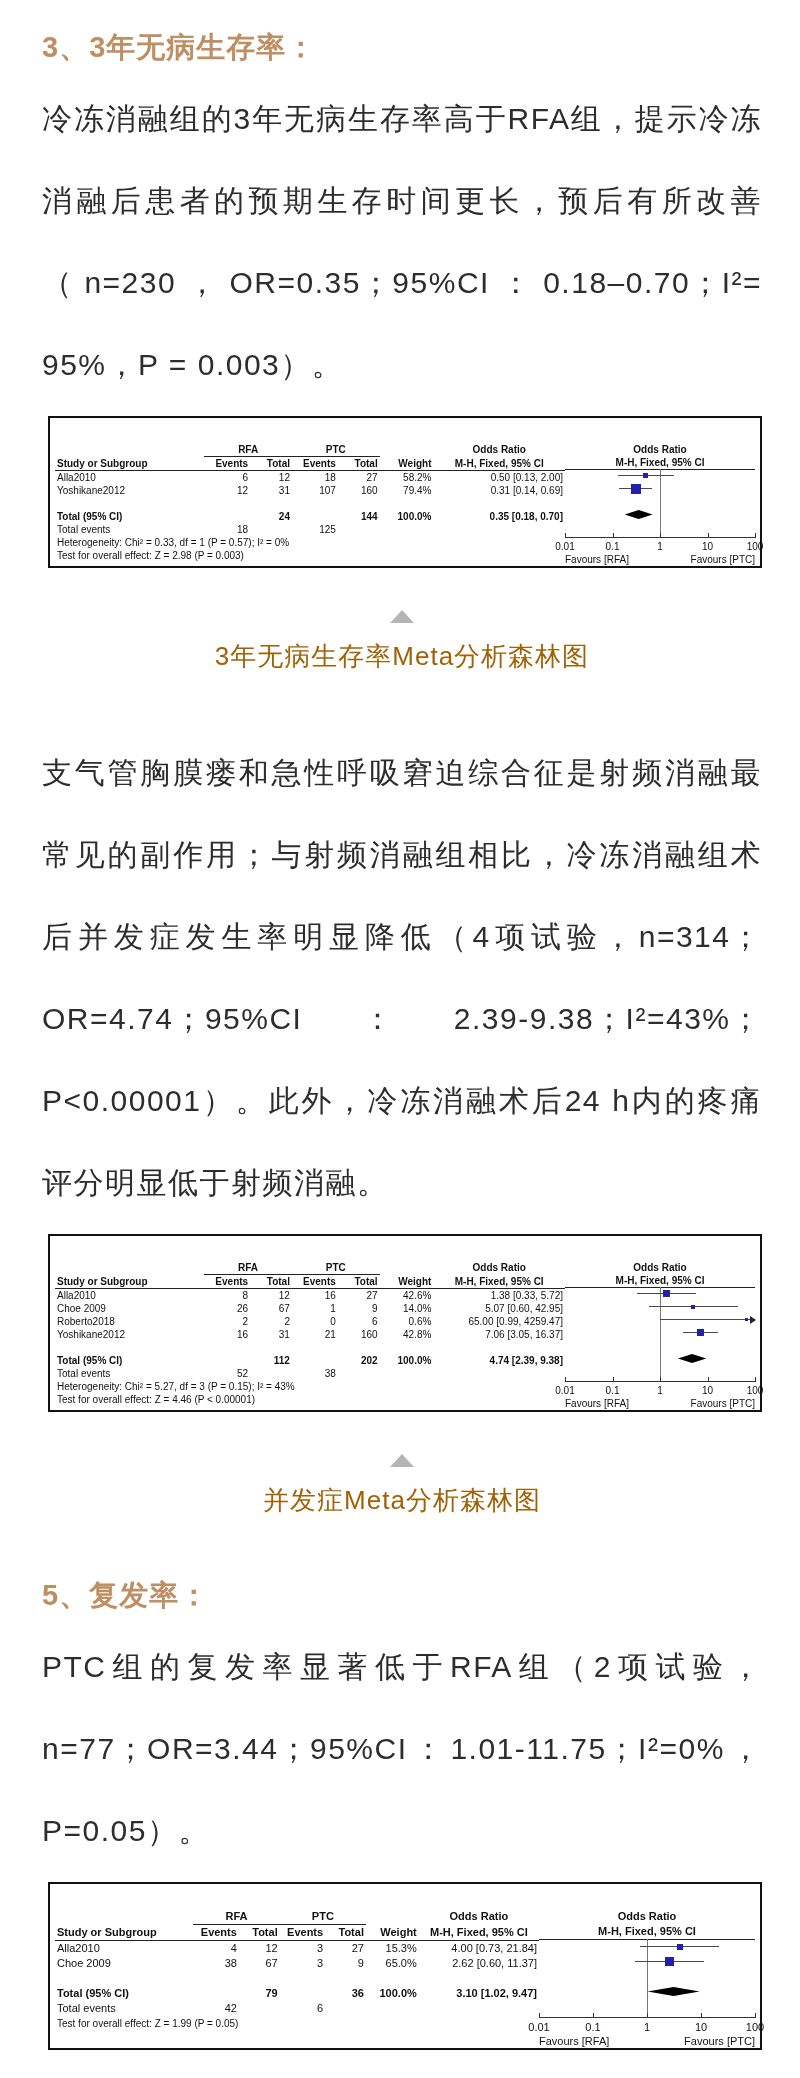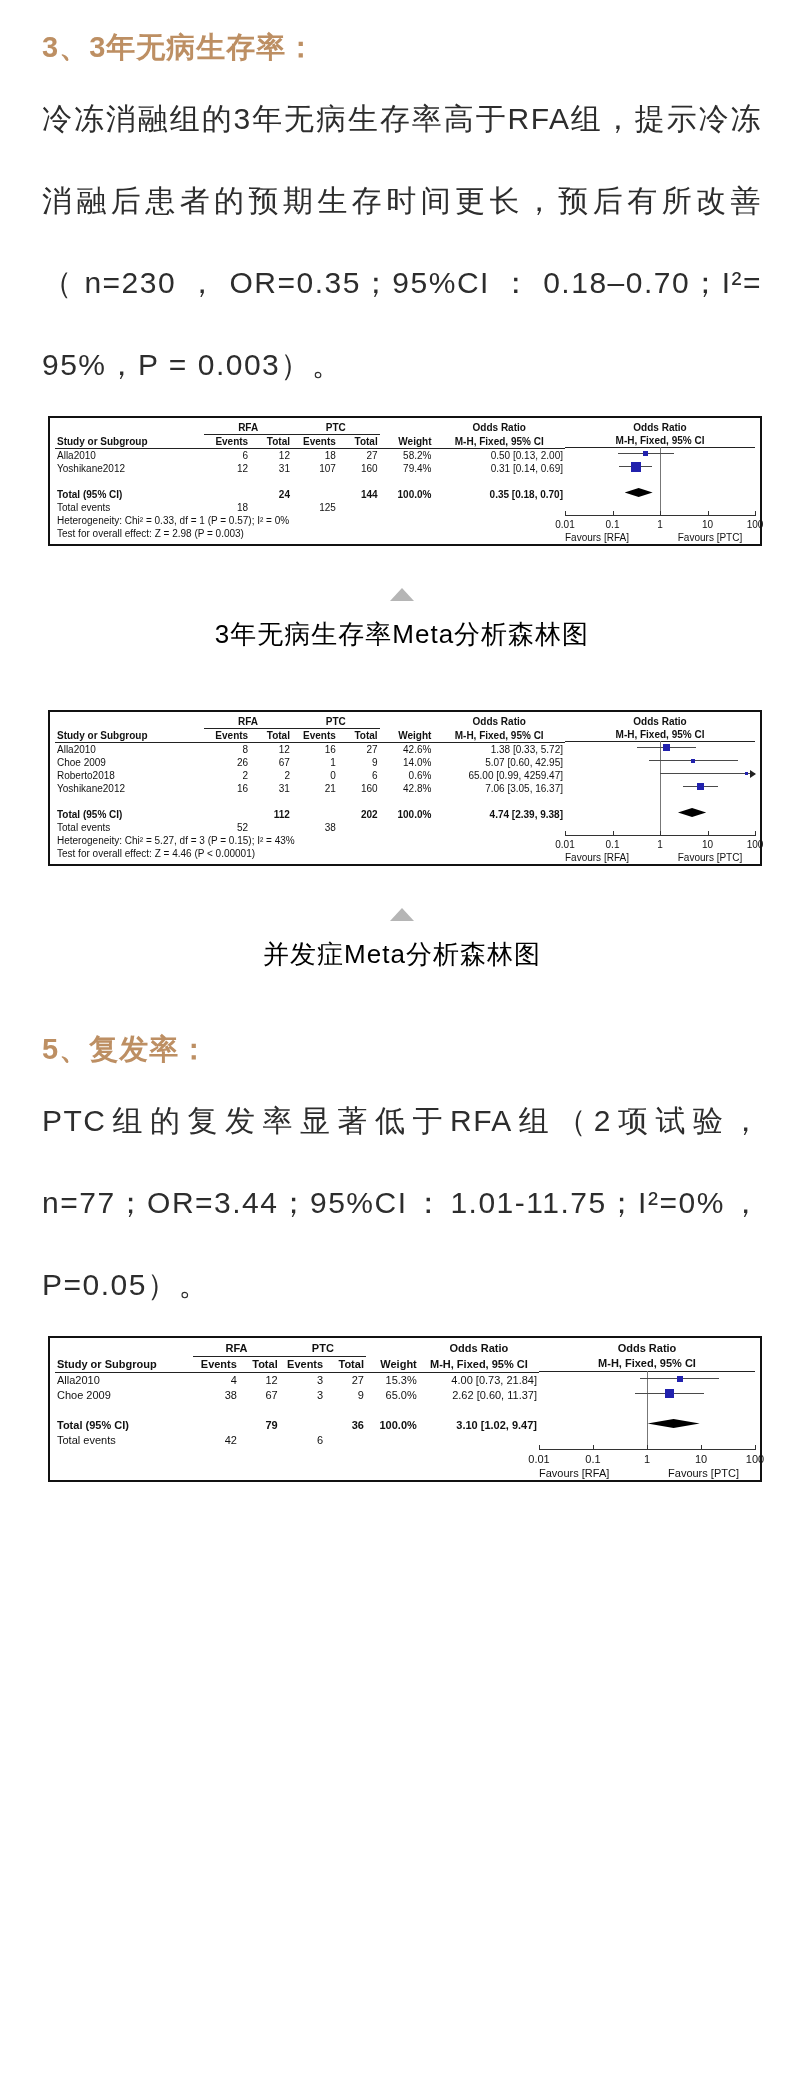--- a/index.html
+++ b/index.html
@@ -8,21 +8,21 @@
 
   section { margin-bottom:58px; }
   section:last-child { margin-bottom:0; }
 
   h2.sec-heading { font-size:29px; font-weight:bold; color:#bd8f63; margin:0 0 10px 0; letter-spacing:1px; }
   p.sec-text { font-size:30px; line-height:82px; margin:0; text-align:justify; letter-spacing:1.5px; color:#2d2d2d; }
 
   
   .figure { margin:10px 0 0 6px; }
   .fp-box { display:inline-block; border:2px solid #111; padding:3px 5px 4px 5px; background:#fff; }
-  .fp-inner { display:flex; align-items:flex-start; position:relative; }
+  .fp-inner { display:flex; align-items:flex-start; position:relative;margin-top:22px; }
   table.fpt { border-collapse:collapse; table-layout:fixed; font-size:10px; color:#111; }
   table.fpt td { height:var(--rh,13px); line-height:var(--rh,13px); padding:0 2px; white-space:nowrap; overflow:visible; }
   table.fpt td.r { text-align:right; }
   table.fpt td.c { text-align:center; }
   table.fpt tr.h1 td.grp { text-align:center; font-weight:bold; border-bottom:1px solid #222; }
   table.fpt tr.h1 td.orh { text-align:center; font-weight:bold; }
   table.fpt tr.h2 td { font-weight:bold; border-bottom:1px solid #222; }
   table.fpt tr.tot td { font-weight:bold; }
   table.fpt tr.foot td { font-size:10px; }
 
@@ -32,24 +32,24 @@
   .fpg .vline { position:absolute; width:1px; background:#777; }
   .fpg .ci { position:absolute; height:1px; background:#4a4a4a; }
   .fpg .sq { position:absolute; background:#2121ad; z-index:2; }
   .fpg .arr { position:absolute; width:0; height:0; border-top:4px solid transparent; border-bottom:4px solid transparent; border-left:6px solid #222; z-index:2; }
   .fpg .dia { position:absolute; height:9px; background:#000; clip-path:polygon(0 50%,50% 0,100% 50%,50% 100%); }
   .fpg .axis { position:absolute; left:0; right:0; height:1px; background:#333; }
   .fpg .tick { position:absolute; width:1px; height:5px; margin-top:-4px; background:#333; }
   .fpg .tlab { position:absolute; transform:translateX(-50%); }
   .fpg .fav { position:absolute; left:0; right:0; display:flex; white-space:nowrap; }
   .fpg .fav span:first-child { flex:1; text-align:left; padding-right:5px; }
-  .fpg .fav span:last-child  { flex:1; text-align:center;  padding-left:5px; }
+  .fpg .fav span:last-child  { flex:1; text-align:right;  padding-left:5px; }
 
   .fig-toggle { width:0; height:0; border-left:12px solid transparent; border-right:12px solid transparent; border-bottom:13px solid #b5b5b5; margin:42px auto 0 auto; }
-  .fig-caption { text-align:center; color:#000000; font-size:26px; margin-top:16px; letter-spacing:1px; }
+  .fig-caption { text-align:center; color:#a16207; font-size:26px; margin-top:16px; letter-spacing:1px; }
 </style>
 </head>
 <body>
 
 <div class="page">
 
   <section>
     <h2 class="sec-heading">3、3年无病生存率：</h2>
     <p class="sec-text">冷冻消融组的3年无病生存率高于RFA组，提示冷冻消融后患者的预期生存时间更长，预后有所改善（n=230，OR=0.35；95%CI：0.18–0.70；I²= 95%，P = 0.003）。</p>
     <div class="figure"><div class="fp-box"><div class="fp-inner">
@@ -151,20 +151,21 @@
                 <span>Favours [RFA]</span>
                 <span>Favours [PTC]</span>
               </div>
             </div>
           </div></div></div>
     <div class="fig-toggle"></div>
     <div class="fig-caption">3年无病生存率Meta分析森林图</div>
   </section>
 
   <section>
+    <p class="sec-text">支气管胸膜瘘和急性呼吸窘迫综合征是射频消融最常见的副作用；与射频消融组相比，冷冻消融组术后并发症发生率明显降低（4项试验，n=314；OR=4.74；95%CI：2.39-9.38；I²=43%；P&lt;0.00001）。此外，冷冻消融术后24 h内的疼痛评分明显低于射频消融。</p>
     <div class="figure"><div class="fp-box"><div class="fp-inner">
             <table class="fpt" style="--rh:13px;font-size:10px">
               <colgroup>
                 <col style="width:150px">
                 <col style="width:46px">
                 <col style="width:42px">
                 <col style="width:46px">
                 <col style="width:42px">
                 <col style="width:54px">
                 <col style="width:132px">
@@ -349,20 +350,23 @@
                 </tr>
                 <tr>
                   <td>Total events</td>
                   <td class="r">42</td>
                   <td></td>
                   <td class="r">6</td>
                   <td></td>
                   <td></td>
                   <td></td>
                 </tr>
+                <tr class="foot">
+                  <td colspan="7">Test for overall effect: Z = 1.99 (P = 0.05)</td>
+                </tr>
               </tbody>
             </table>
             <div class="fpg" style="width:216px;height:135px;font-size:11px">
               <div class="gh" style="top:0;height:15px;line-height:15px">Odds Ratio</div>
               <div class="gh gh2" style="top:15px;height:15px;line-height:15px">M-H, Fixed, 95% CI</div>
               <div class="vline" style="left:50%;top:30px;height:78px"></div>
               <div class="ci" style="left:46.583071503011396%;width:36.898244347806084%;top:37px"></div>
               <div class="sq" style="left:calc(65.05149978319906% - 3px);top:34.5px;width:6px;height:6px"></div>
               <div class="ci" style="left:44.45378125959109%;width:31.94023035760228%;top:52px"></div>
               <div class="sq" style="left:calc(60.45753228299364% - 4.5px);top:48px;width:9px;height:9px"></div>

